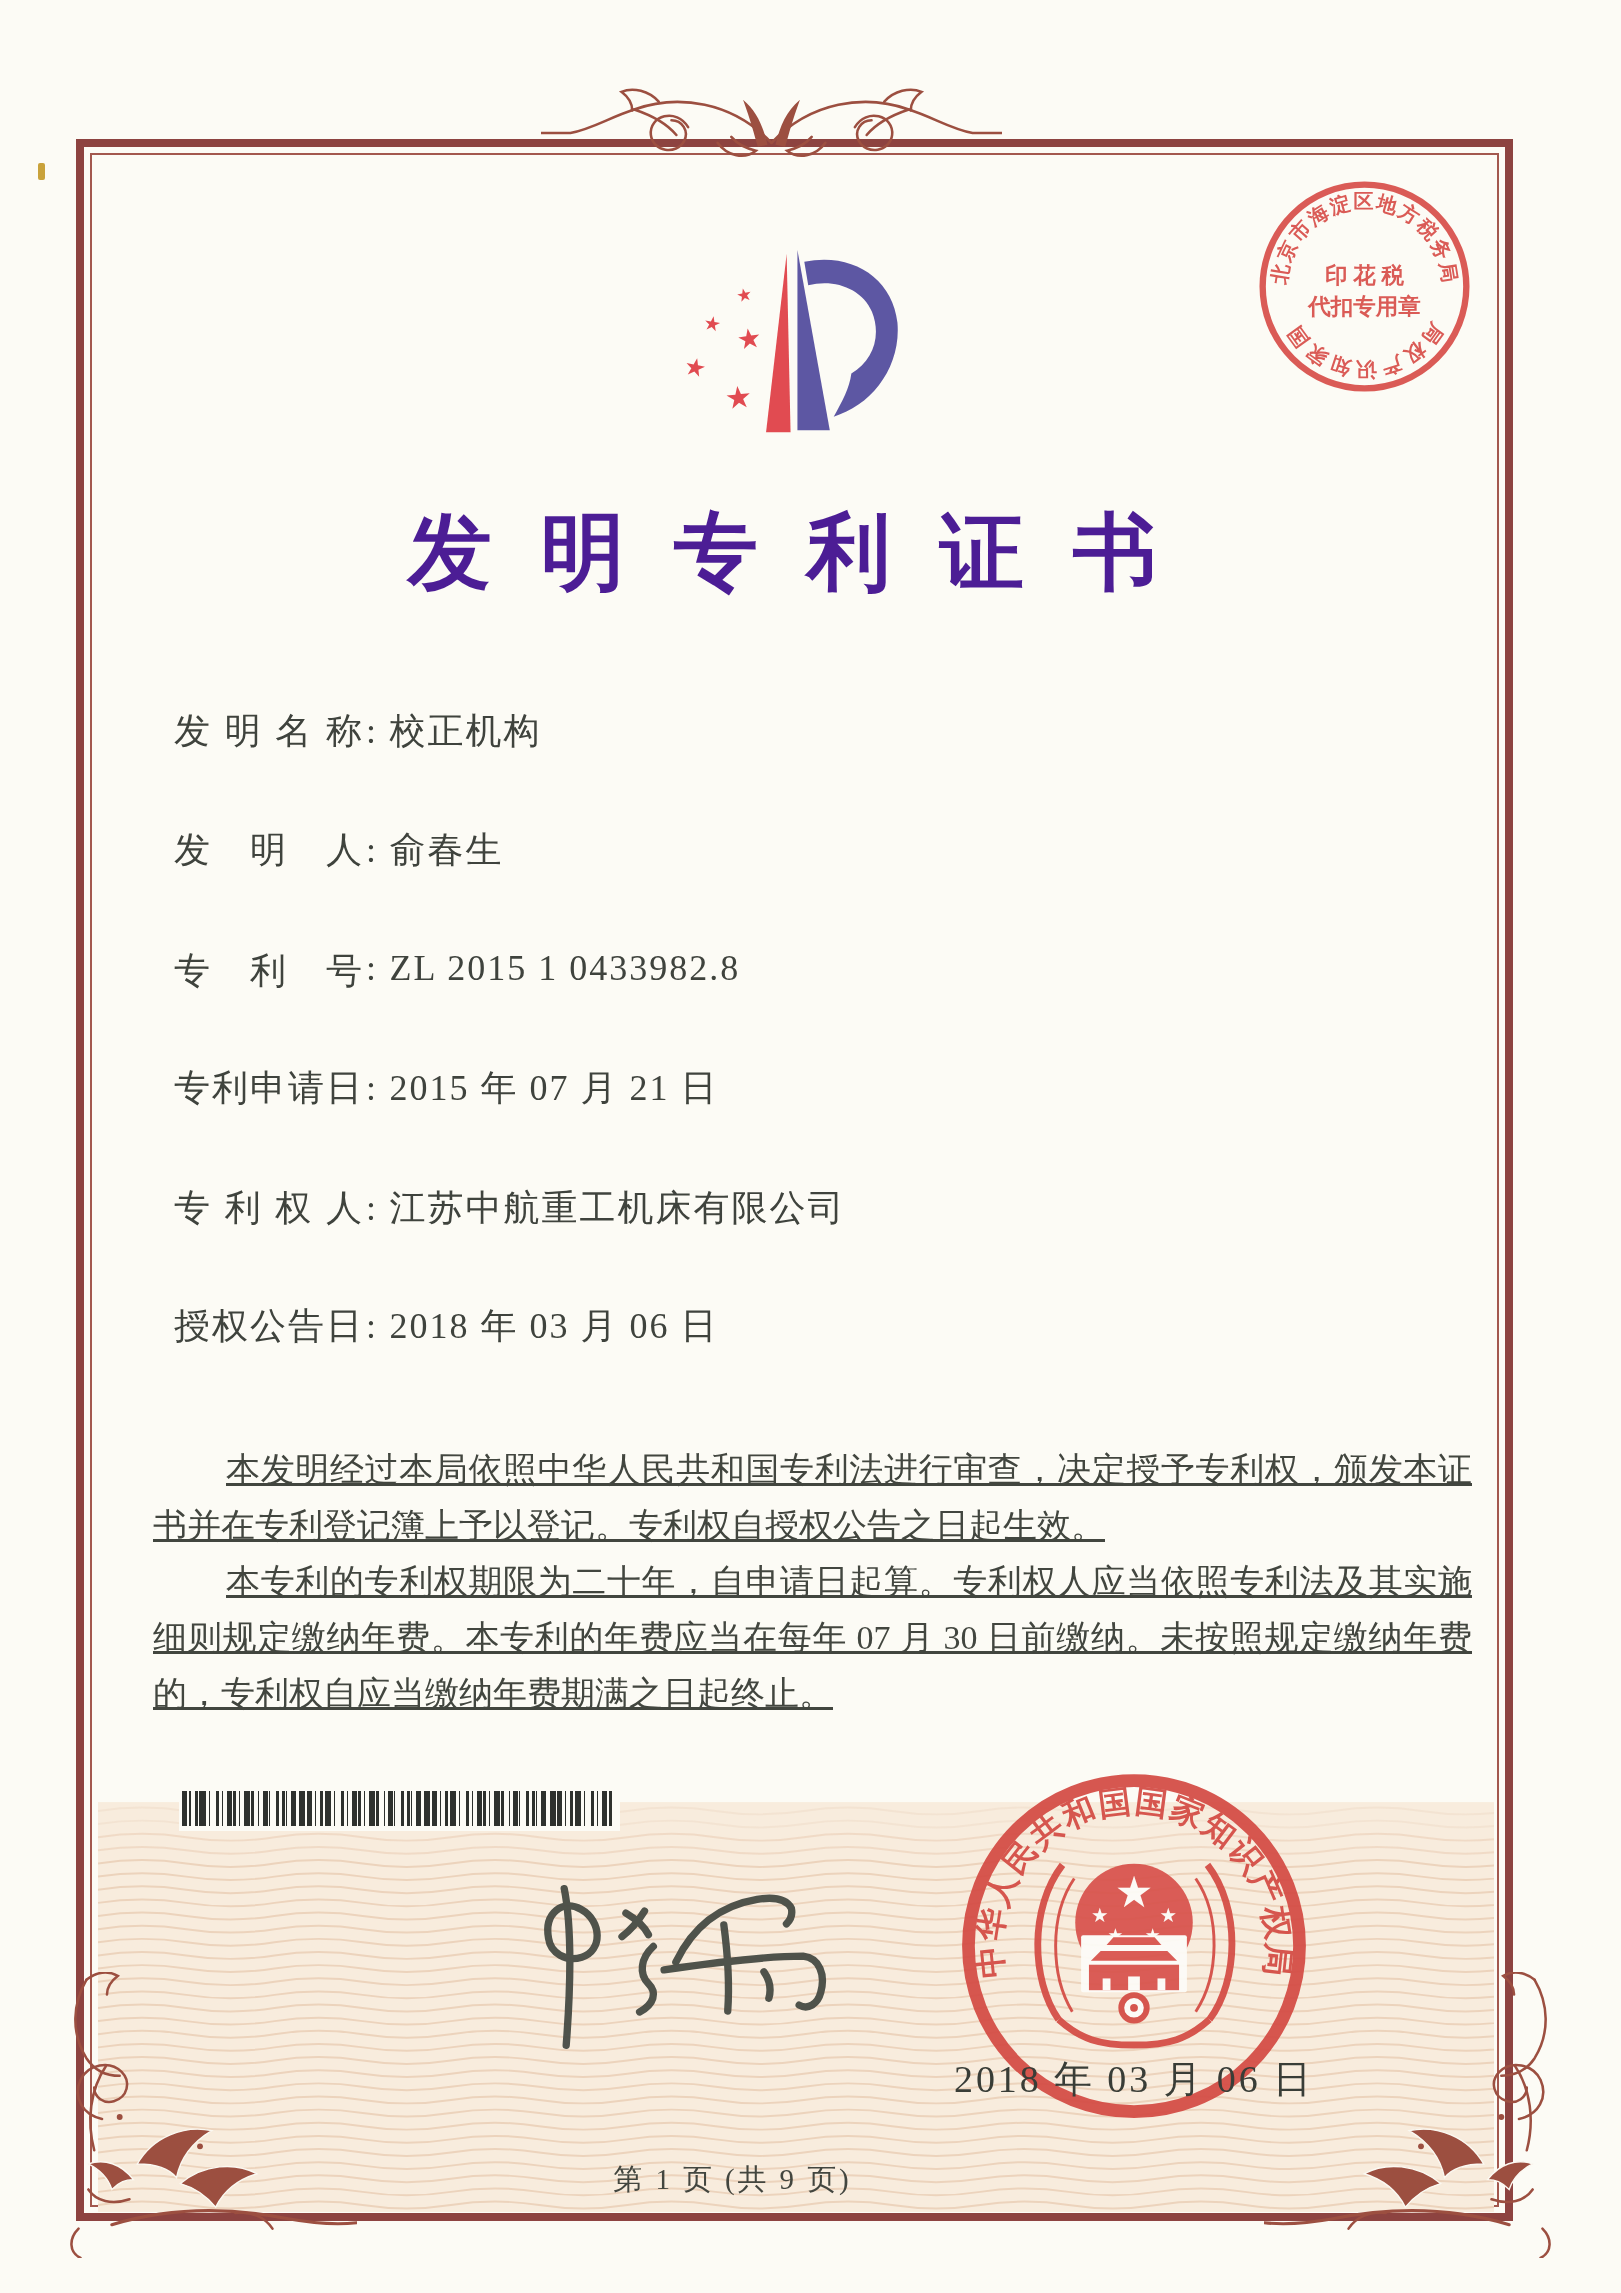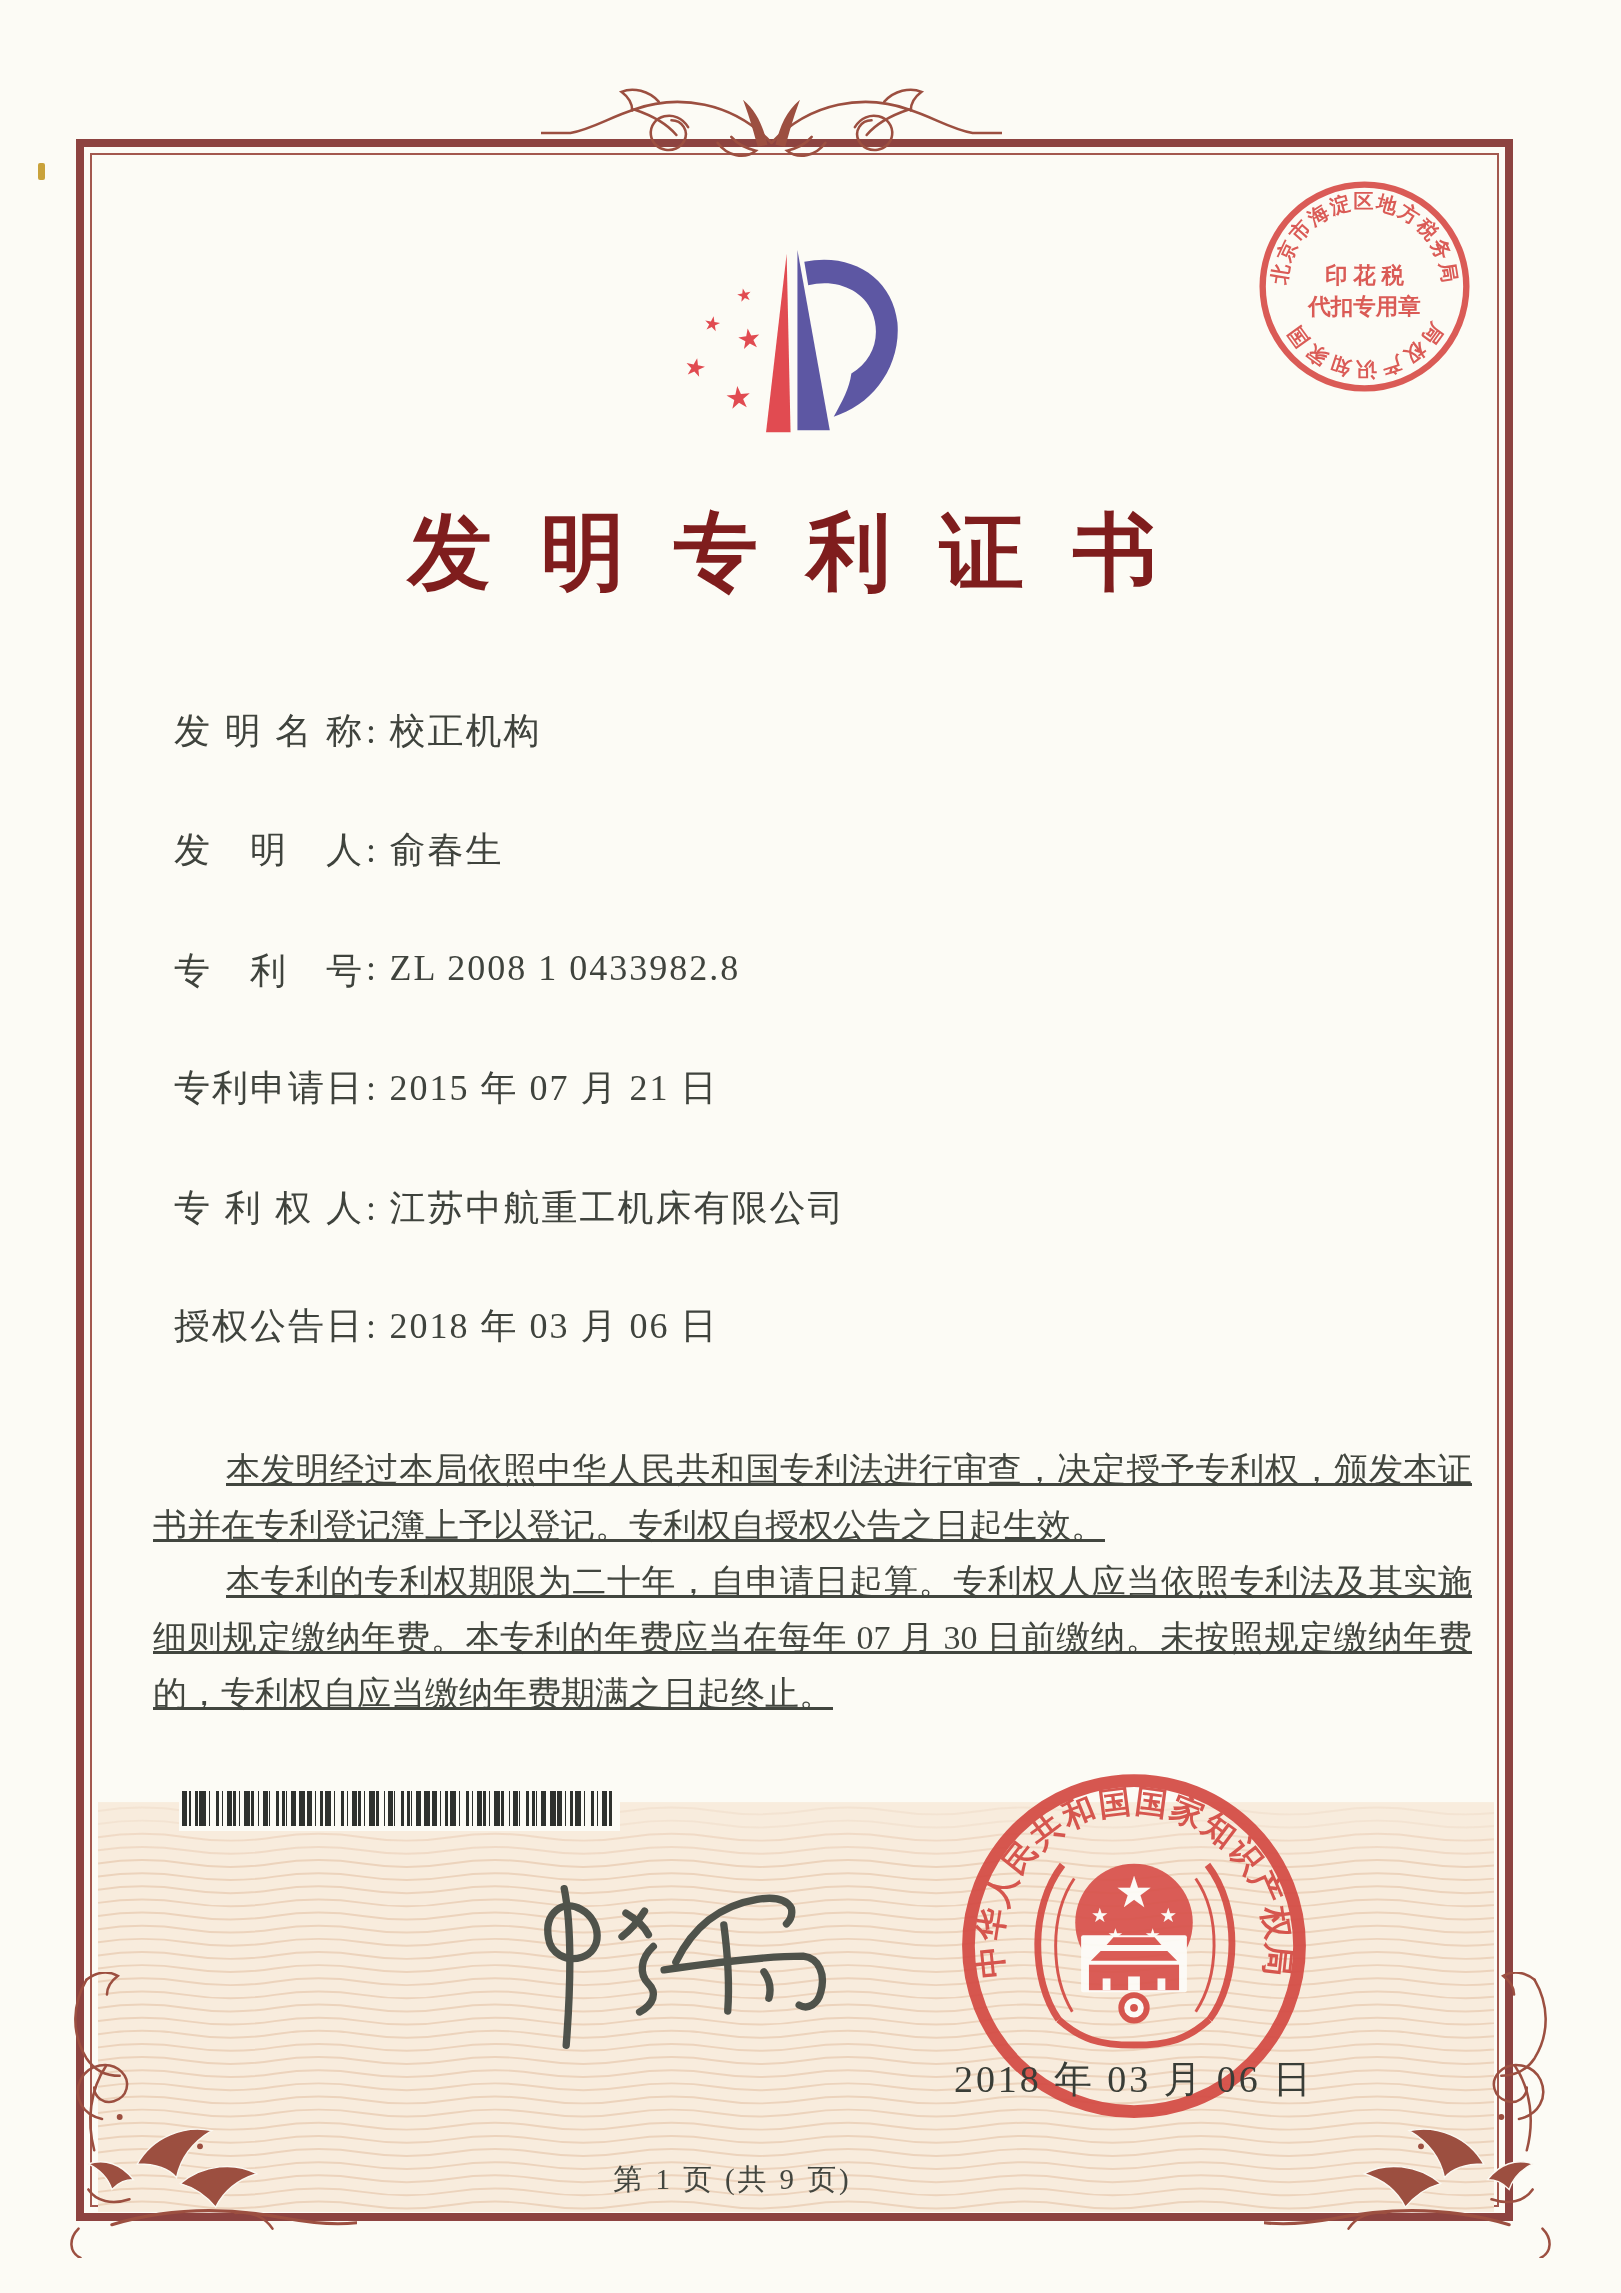--- a/index.html
+++ b/index.html
@@ -9,21 +9,21 @@
     font-family:"Liberation Serif","DejaVu Serif",serif;
     color:#3f433d;
   }
   .abs{position:absolute;}
   
   #frame-outer{left:76px;top:139px;width:1437px;height:2082px;border:8.8px solid #8d4340;box-sizing:border-box;}
   #frame-inner{left:90px;top:153px;width:1409px;height:2054px;border:2px solid #a3584e;box-sizing:border-box;}
   
   #cert-no{left:157px;top:259px;font-size:38px;letter-spacing:4.9px;color:#45483f;}
   #title{left:76px;top:496px;width:1437px;text-align:center;font-size:84px;font-weight:bold;
-         letter-spacing:49px;padding-left:24.5px;box-sizing:border-box;color:#7f1d1d;}
+         letter-spacing:49px;padding-left:24.5px;box-sizing:border-box;color:#4c1d95;}
   .field-row{left:174px;height:51px;font-size:36px;white-space:nowrap;}
   .jlabel{display:inline-flex;justify-content:space-between;width:188px;vertical-align:top;}
   .colon{margin:0 13.7px 0 3.9px;}
   .fval{letter-spacing:2px;text-align:center;}
   #body-text{left:153px;top:1442px;width:1319px;font-size:34px;line-height:56px;text-align:justify;color:#42463f;text-decoration:underline;}
   #body-text p{margin:0;text-indent:73px;}
   #signer{left:192px;top:1909px;font-size:41px;letter-spacing:7.8px;color:#3f4340;line-height:69px;}
   #seal-date{left:936px;top:2054px;width:396px;text-align:center;font-size:38px;letter-spacing:2.9px;color:#393d37;z-index:32;}
   #footer-page{left:76px;top:2160px;width:1313px;text-align:center;font-size:29px;letter-spacing:2.9px;color:#43463f;z-index:5;}
   
@@ -192,21 +192,21 @@
         <span>发</span>
         <span>明</span>
         <span>人</span>
       </span><span class="colon">:</span><span class="fval">俞春生</span>
   </div>
   <div class="abs field-row" style="top:947px;">
     <span class="jlabel">
         <span>专</span>
         <span>利</span>
         <span>号</span>
-      </span><span class="colon">:</span><span class="fval">ZL 2008 1 0433982.8</span>
+      </span><span class="colon">:</span><span class="fval">ZL 2015 1 0433982.8</span>
   </div>
   <div class="abs field-row" style="top:1064px;">
     <span class="jlabel">
         <span>专</span>
         <span>利</span>
         <span>申</span>
         <span>请</span>
         <span>日</span>
       </span><span class="colon">:</span><span class="fval">2015 年 07 月 21 日</span>
   </div>

